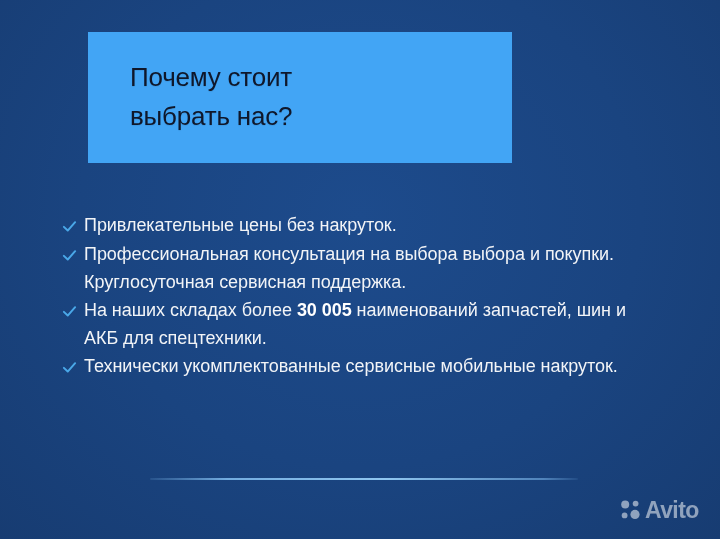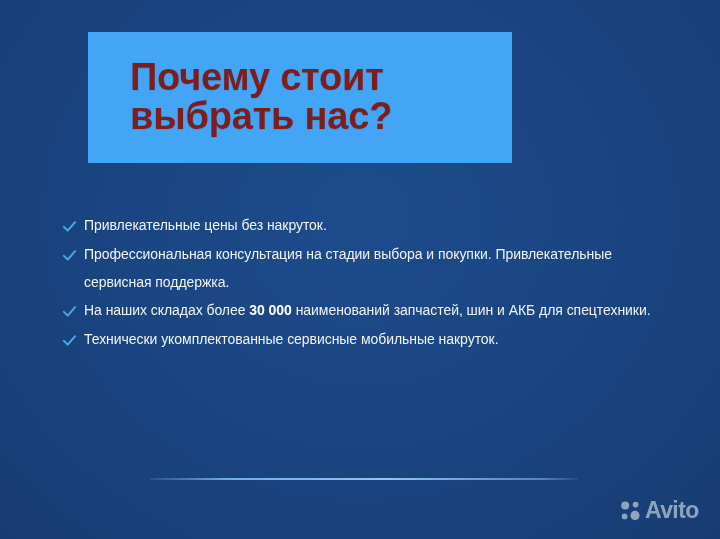--- a/index.html
+++ b/index.html
@@ -32,23 +32,23 @@
     width: 424px;
     height: 131px;
     background: #42a5f5;
     box-sizing: border-box;
   }
   .title-text {
     position: absolute;
     left: 42px;
     top: 26px;
     right: 16px;
-    color: #7f1d1d;
-    font-size: 38px;
-    font-weight: bold;
+    color: #0f172a;
+    font-size: 26px;
+    font-weight: normal;
     line-height: 39px;
     letter-spacing: -0.2px;
     white-space: pre-line;
     text-shadow: 0 1px 1px rgba(0,0,0,0.08);
   }
 
   
   .bullets {
     position: absolute;
     left: 62px;
@@ -68,21 +68,21 @@
     align-items: center;
     justify-content: flex-start;
     padding-top: 1px;
   }
   .check-icon svg {
     display: block;
   }
   .bullet-text {
     flex: 1 1 auto;
     color: #f2f4f7;
-    font-size: 14px;
+    font-size: 18px;
     line-height: 28px;
     letter-spacing: -0.05px;
   }
   .bullet-text b {
     font-weight: bold;
     color: #ffffff;
   }
 
   
   .divider {
@@ -99,21 +99,20 @@
         rgba(110,170,230,0.10) 100%);
     border-radius: 1px;
   }
 
   
   .watermark {
     position: absolute;
     left: 620px;
     top: 499px;
     display: flex;
-    align-items: center;
     opacity: 0.52;
   }
   .avito-mark {
     width: 22px;
     height: 22px;
     margin-right: 3px;
     flex: 0 0 auto;
   }
   .avito-word {
     color: #ffffff;
@@ -141,29 +140,29 @@
           </svg>
         </span>
         <div class="bullet-text">Привлекательные цены без накруток.</div>
       </div>
       <div class="bullet-row">
         <span class="check-icon">
           <svg viewBox="0 0 16 16" width="15" height="15">
             <path d="M2 8.4 L6.1 12.3 L14 3.4" fill="none" stroke="#4aa8e8" stroke-width="2.1" stroke-linecap="round" stroke-linejoin="round"></path>
           </svg>
         </span>
-        <div class="bullet-text">Профессиональная консультация на стадии выбора и покупки. Привлекательные сервисная поддержка.</div>
+        <div class="bullet-text">Профессиональная консультация на выбора выбора и покупки. Круглосуточная сервисная поддержка.</div>
       </div>
       <div class="bullet-row">
         <span class="check-icon">
           <svg viewBox="0 0 16 16" width="15" height="15">
             <path d="M2 8.4 L6.1 12.3 L14 3.4" fill="none" stroke="#4aa8e8" stroke-width="2.1" stroke-linecap="round" stroke-linejoin="round"></path>
           </svg>
         </span>
-        <div class="bullet-text">На наших складах более <b>30 000</b> наименований запчастей, шин и АКБ для спецтехники.</div>
+        <div class="bullet-text">На наших складах более <b>30 005</b> наименований запчастей, шин и АКБ для спецтехники.</div>
       </div>
       <div class="bullet-row">
         <span class="check-icon">
           <svg viewBox="0 0 16 16" width="15" height="15">
             <path d="M2 8.4 L6.1 12.3 L14 3.4" fill="none" stroke="#4aa8e8" stroke-width="2.1" stroke-linecap="round" stroke-linejoin="round"></path>
           </svg>
         </span>
         <div class="bullet-text">Технически укомплектованные сервисные мобильные накруток.</div>
       </div>
     </div>

